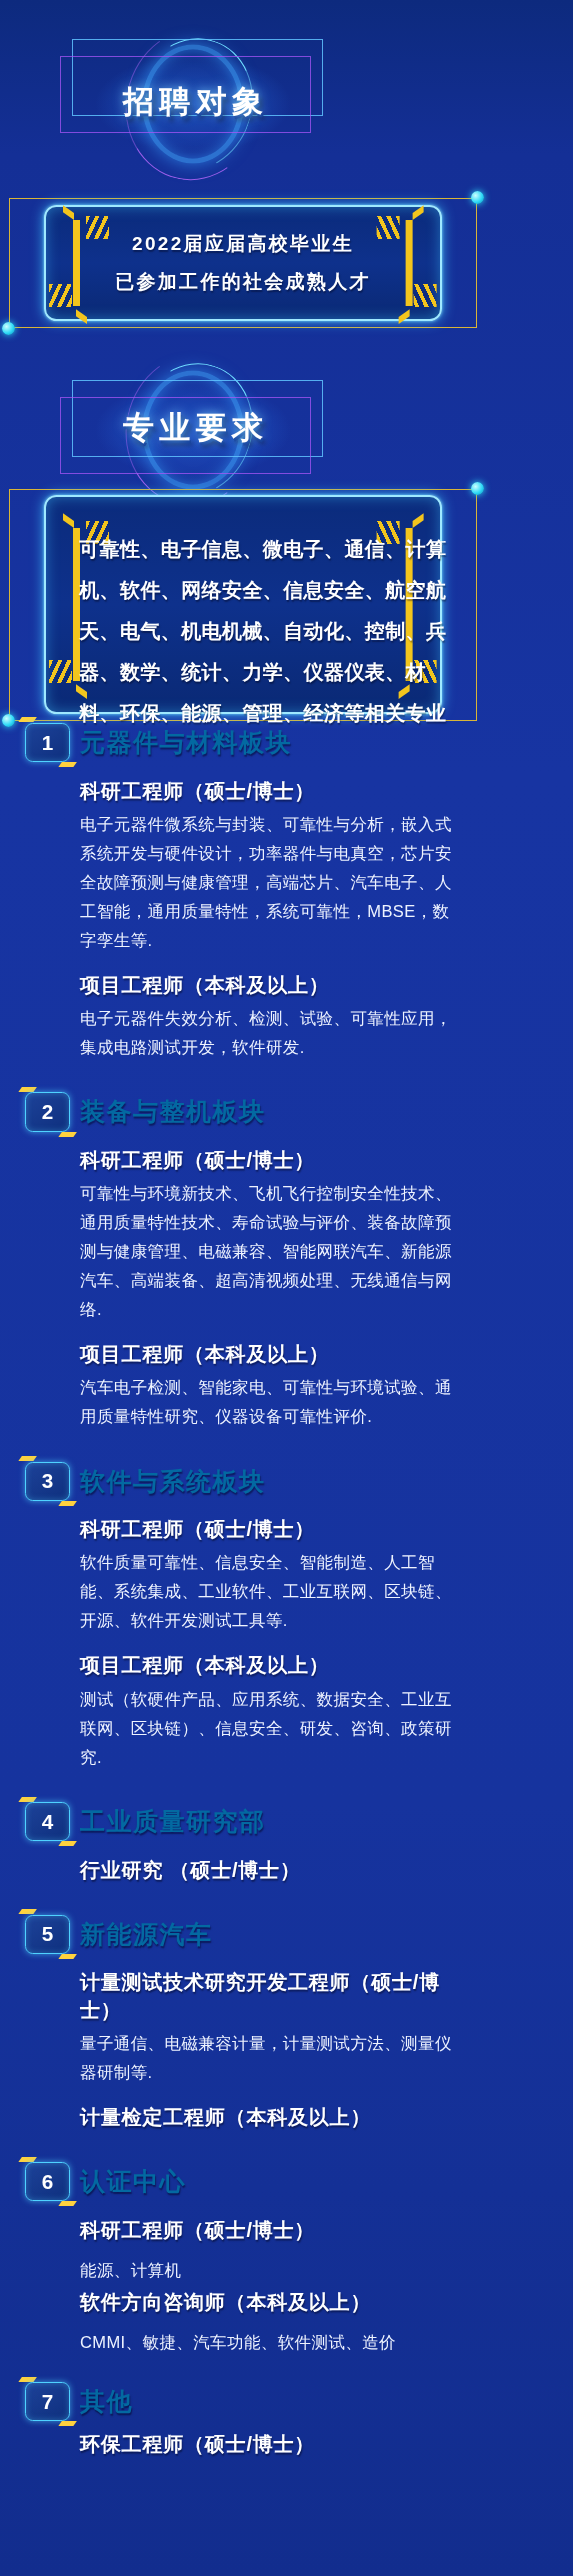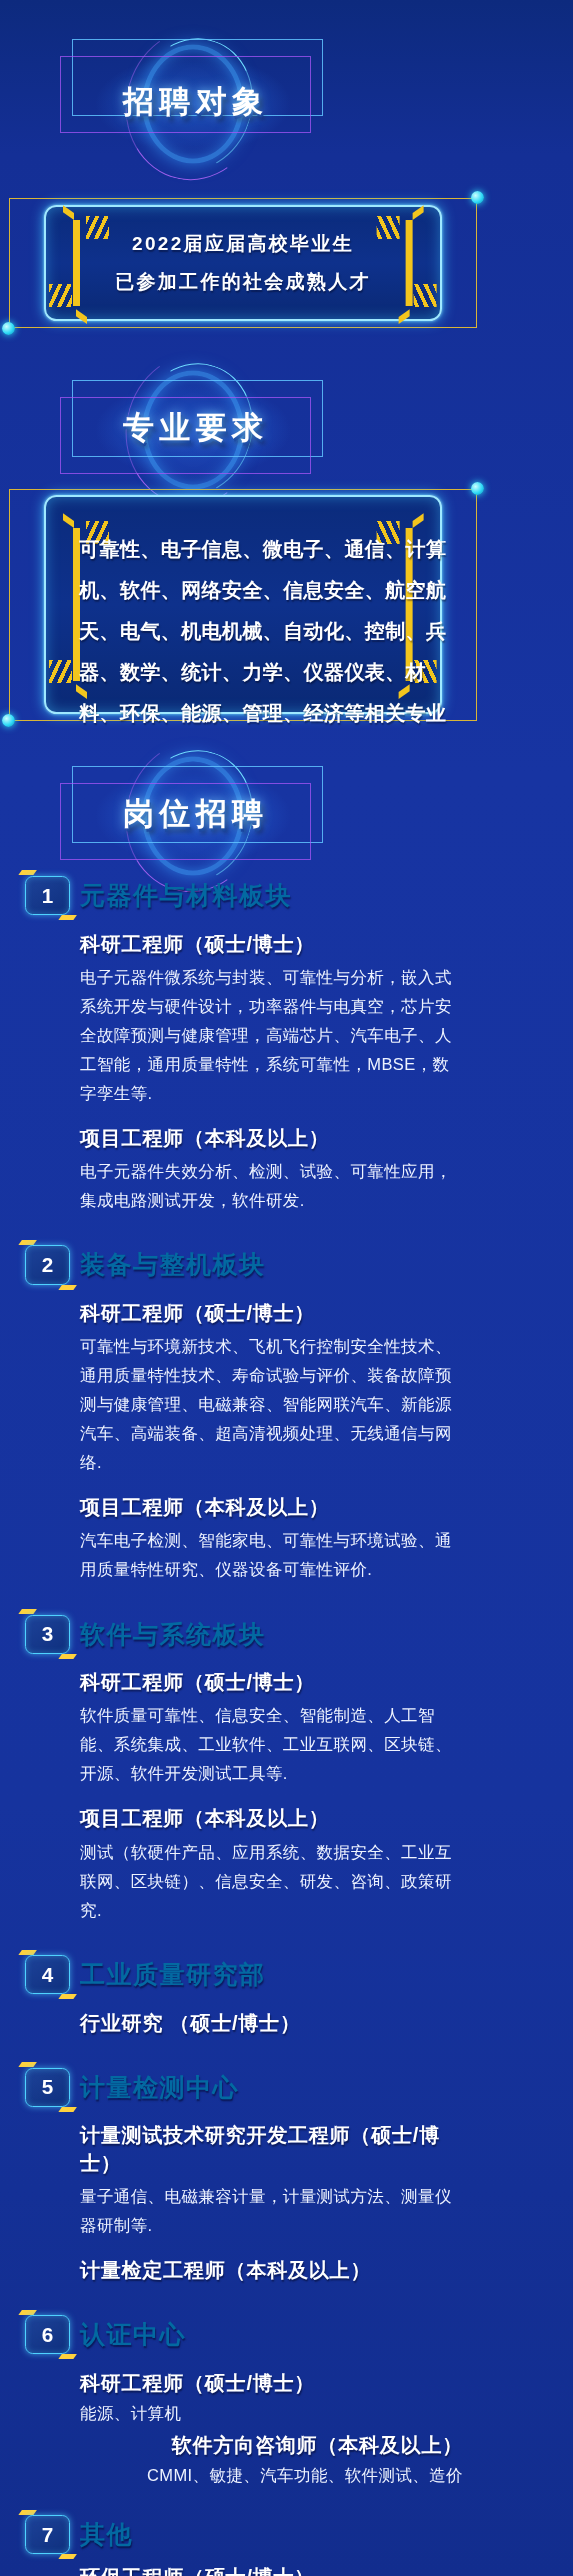--- a/index.html
+++ b/index.html
@@ -86,22 +86,22 @@
     background:#ffd23e;transform:skewX(-35deg);}
   .badge::after{content:"";position:absolute;right:-3.1px;bottom:-3.1px;width:15.3px;height:5.4px;
     background:#ffd23e;transform:skewX(-35deg);}
   .sec-header h2{margin:0;display:flex;align-items:center;height:44px;
     color:#0369a1;font-size:25px;font-weight:bold;letter-spacing:1.5px;
     text-shadow:0.8px 1.5px 1.5px rgba(0,0,30,.5);}
   .job + .job{margin-top:17px;}
   .job h3{margin:0;color:#ffffff;font-size:20px;font-weight:bold;line-height:27.6px;
     letter-spacing:0.8px;text-shadow:0.8px 1.5px 1.5px rgba(0,0,20,.45);}
   .job p{margin:4.6px 0 0 0;color:#eef3ff;font-size:16.5px;line-height:29px;letter-spacing:0.4px;}
-  .job-section.compact .job + .job{margin-top:3.8px;text-align:right;}
-  .job-section.compact .job p{margin-top:3px;line-height:27.6px;}
+  .job-section.compact .job + .job{margin-top:3.8px;}
+  .job-section.compact .job p{margin-top:13px;line-height:27.6px;}
   .job-section.titles-only{margin-top:23px;}
   .job-section.titles-only .sec-header{margin-bottom:7.7px;}
   .job-section.titles-only .job h3{line-height:27.6px;}
 </style>
 </head>
 <body>
 
 <div class="page">
 
   <section class="banner" style="padding-top:31px;margin-top:0;height:115px;position:relative;top:31px;">
@@ -150,26 +150,20 @@
         <i class="dashes a"></i>
         <i class="dashes b"></i>
       </i>
     <span class="dot tr"></span>
     <span class="dot bl"></span>
     <div class="content">
       <p>可靠性、电子信息、微电子、通信、计算机、软件、网络安全、信息安全、航空航天、电气、机电机械、自动化、控制、兵器、数学、统计、力学、仪器仪表、材料、环保、能源、管理、经济等相关专业</p>
     </div>
   </div>
 
-  <section class="banner mt-banner3">
-    <i class="ring"></i>
-    <i class="frame-cyan"></i>
-    <i class="frame-purple"></i>
-    <h1>岗位招聘</h1>
-  </section>
 
   <main class="sections">
 
     <section class="job-section first">
       <header class="sec-header">
         <span class="badge">
             <span class="tile">
               <b>1</b>
             </span>
           </span>
@@ -237,21 +231,21 @@
       </div>
     </section>
 
     <section class="job-section">
       <header class="sec-header">
         <span class="badge">
             <span class="tile">
               <b>5</b>
             </span>
           </span>
-        <h2>计量检测中心</h2>
+        <h2>新能源汽车</h2>
       </header>
       <div class="job">
         <h3>计量测试技术研究开发工程师（硕士/博士）</h3>
         <p>量子通信、电磁兼容计量，计量测试方法、测量仪器研制等.</p>
       </div>
       <div class="job">
         <h3>计量检定工程师（本科及以上）</h3>
       </div>
     </section>
 

